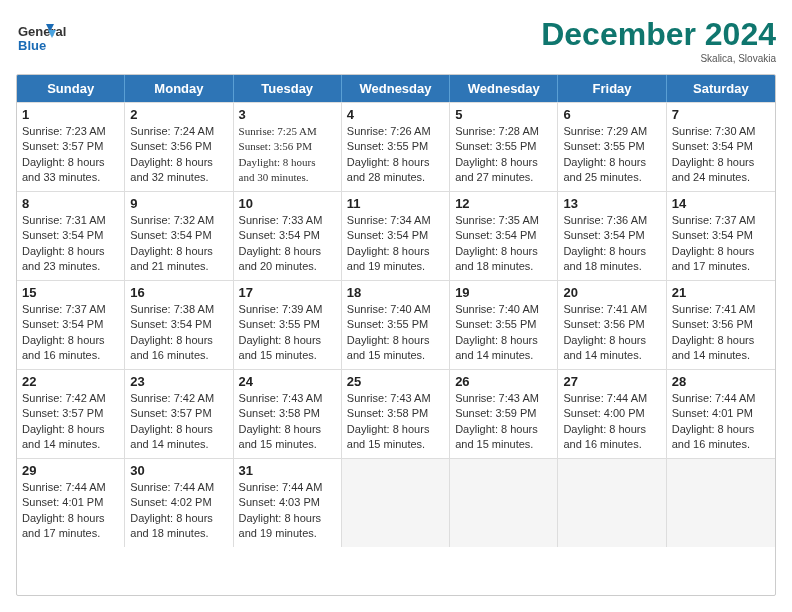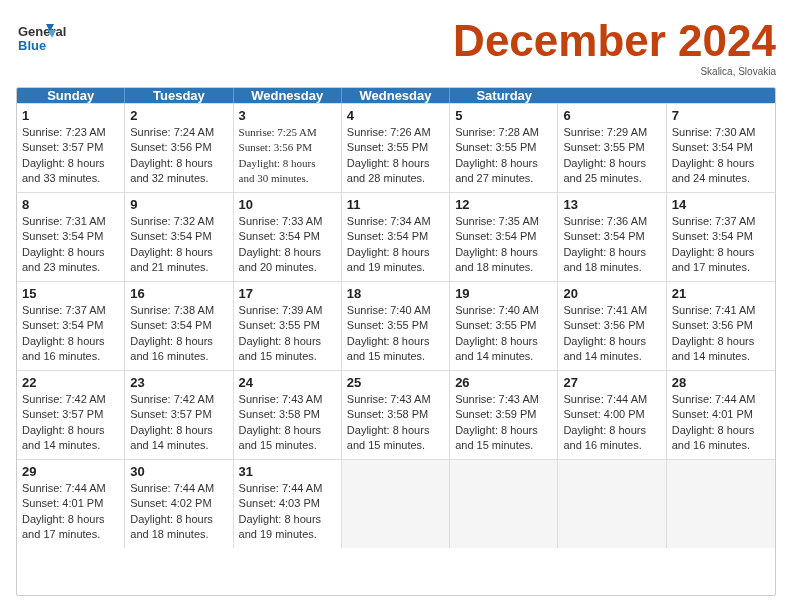--- a/index.html
+++ b/index.html
@@ -29,23 +29,23 @@
       gap: 4px;
     }
     .logo-icon {
       width: 36px;
       height: 36px;
     }
     .title-block {
       text-align: right;
     }
     .main-title {
-      font-size: 44px;
+      font-size: 32px;
       font-weight: bold;
-      color: #c2410c;
+      color: #0f766e;
       text-align: right;
     }
     .subtitle {
       font-size: 10px;
       color: #555;
     }
     .calendar {
       flex: 1;
       border: 1px solid #ccc;
       border-radius: 2px;
@@ -54,21 +54,21 @@
     .cal-header-row {
       display: grid;
       grid-template-columns: repeat(7, 1fr);
       background: #2e75b6;
     }
     .cal-header-cell {
       color: #fff;
       font-size: 13px;
       font-weight: bold;
       text-align: center;
-      padding: 0 4px;
+      padding: 6px 4px;
       border-right: 1px solid #5a9fd4;
     }
     .cal-header-cell:last-child { border-right: none; }
     .cal-body {
       display: flex;
       flex-direction: column;
     }
     .cal-row {
       display: grid;
       grid-template-columns: repeat(7, 1fr);
@@ -112,23 +112,25 @@
     </div>
     <div class="title-block">
       <div class="main-title">December 2024</div>
       <div class="subtitle">Skalica, Slovakia</div>
     </div>
   </div>
 
   <div class="calendar">
     <div class="cal-header-row">
       <div class="cal-header-cell">Sunday</div>
+      <div class="cal-header-cell">Monday</div>
       <div class="cal-header-cell">Tuesday</div>
       <div class="cal-header-cell">Wednesday</div>
       <div class="cal-header-cell">Wednesday</div>
+      <div class="cal-header-cell">Friday</div>
       <div class="cal-header-cell">Saturday</div>
     </div>
     <div class="cal-body" id="cal-body">
         <div class="cal-row">
           <div class="cal-cell">
             <span class="day-num">1</span>
             <div class="day-info" style="white-space: pre-line;">Sunrise: 7:23 AM
 Sunset: 3:57 PM
 Daylight: 8 hours
 and 33 minutes.</div>

